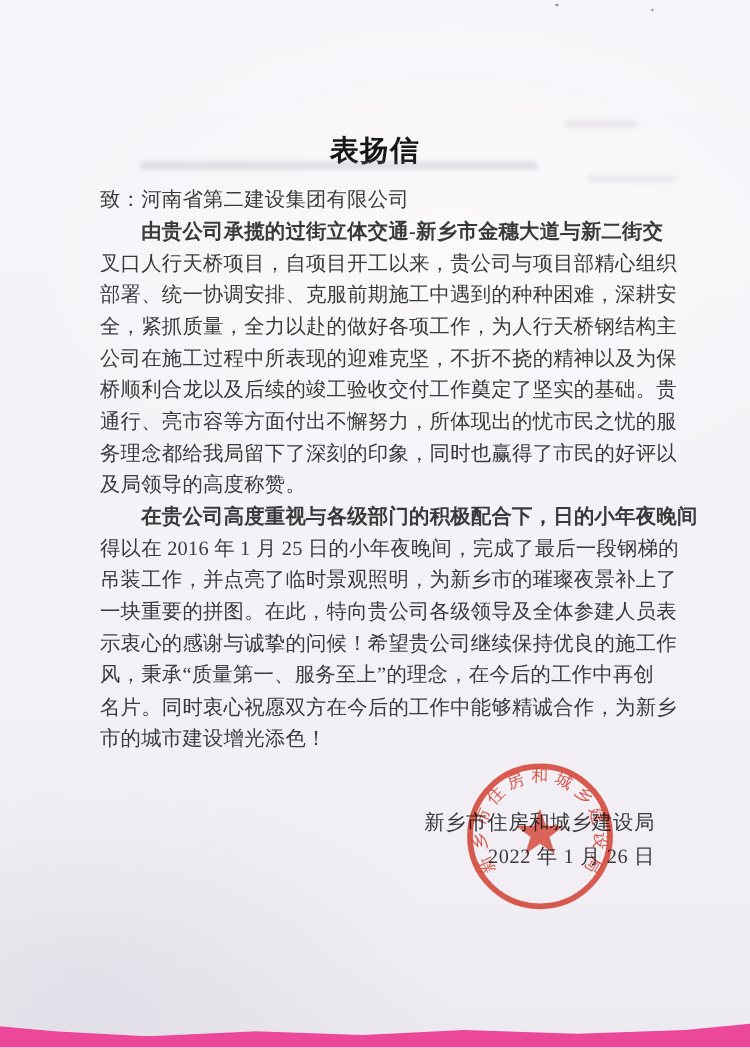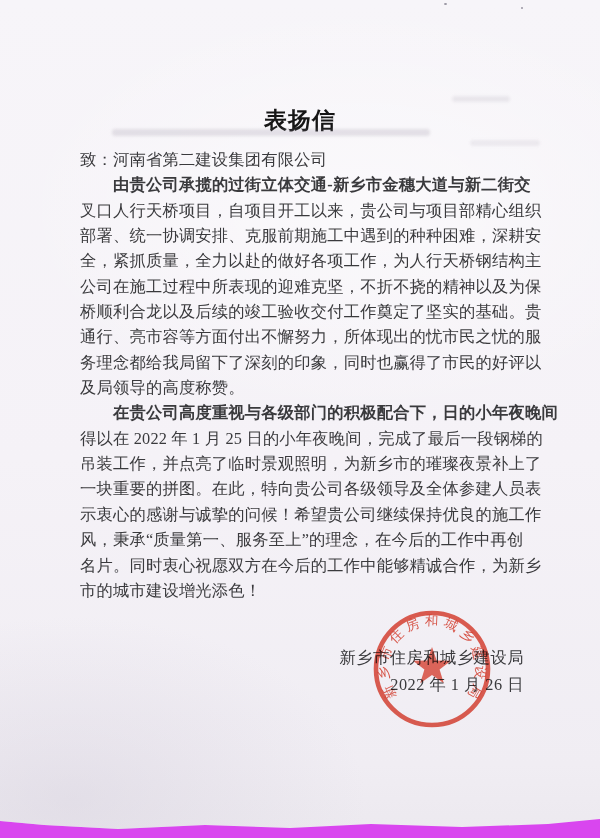--- a/index.html
+++ b/index.html
@@ -5,21 +5,21 @@
   html, body {
     margin: 0; padding: 0;
     width: 600px; height: 838px;
     background: #fdfdfe;
     font-family: "Liberation Serif", "DejaVu Serif", serif;
     overflow: hidden;
   }
   .scan-page {
     position: relative;
     width: 600px; height: 838px;
-    background: #d946ef;
+    background: #ec4899;
   }
   .paper {
     position: absolute;
     left: 0; top: 0;
     width: 600px; height: 832px;
     background:
       radial-gradient(ellipse 420px 260px at 12% 96%, rgba(208,202,216,0.38), rgba(208,202,216,0) 70%),
       radial-gradient(ellipse 500px 300px at 60% 25%, rgba(255,255,255,0.5), rgba(255,255,255,0) 70%),
       linear-gradient(180deg, #f7f5f9 0%, #f5f2f7 55%, #f0edf3 92%, #ece9ef 100%);
     clip-path: polygon(0 0, 600px 0, 600px 819px, 548px 824px, 462px 827px, 371px 824px, 290px 828px, 205px 825px, 118px 829px, 44px 825px, 0 821px);
@@ -96,21 +96,21 @@
     <div class="line indent">由贵公司承揽的过街立体交通-新乡市金穗大道与新二街交</div>
     <div class="line">叉口人行天桥项目，自项目开工以来，贵公司与项目部精心组织</div>
     <div class="line">部署、统一协调安排、克服前期施工中遇到的种种困难，深耕安</div>
     <div class="line">全，紧抓质量，全力以赴的做好各项工作，为人行天桥钢结构主</div>
     <div class="line">公司在施工过程中所表现的迎难克坚，不折不挠的精神以及为保</div>
     <div class="line">桥顺利合龙以及后续的竣工验收交付工作奠定了坚实的基础。贵</div>
     <div class="line">通行、亮市容等方面付出不懈努力，所体现出的忧市民之忧的服</div>
     <div class="line">务理念都给我局留下了深刻的印象，同时也赢得了市民的好评以</div>
     <div class="line">及局领导的高度称赞。</div>
     <div class="line indent">在贵公司高度重视与各级部门的积极配合下，日的小年夜晚间</div>
-    <div class="line">得以在 2022 年 1 月 25 日的小年夜晚间，完成了最后一段钢梯的</div>
+    <div class="line">得以在 2016 年 1 月 25 日的小年夜晚间，完成了最后一段钢梯的</div>
     <div class="line">吊装工作，并点亮了临时景观照明，为新乡市的璀璨夜景补上了</div>
     <div class="line">一块重要的拼图。在此，特向贵公司各级领导及全体参建人员表</div>
     <div class="line">示衷心的感谢与诚挚的问候！希望贵公司继续保持优良的施工作</div>
     <div class="line">风，秉承“质量第一、服务至上”的理念，在今后的工作中再创</div>
     <div class="line">名片。同时衷心祝愿双方在今后的工作中能够精诚合作，为新乡</div>
     <div class="line">市的城市建设增光添色！</div>
   </div>
 
   <div class="signature-block">
     <div>新乡市住房和城乡建设局</div>

